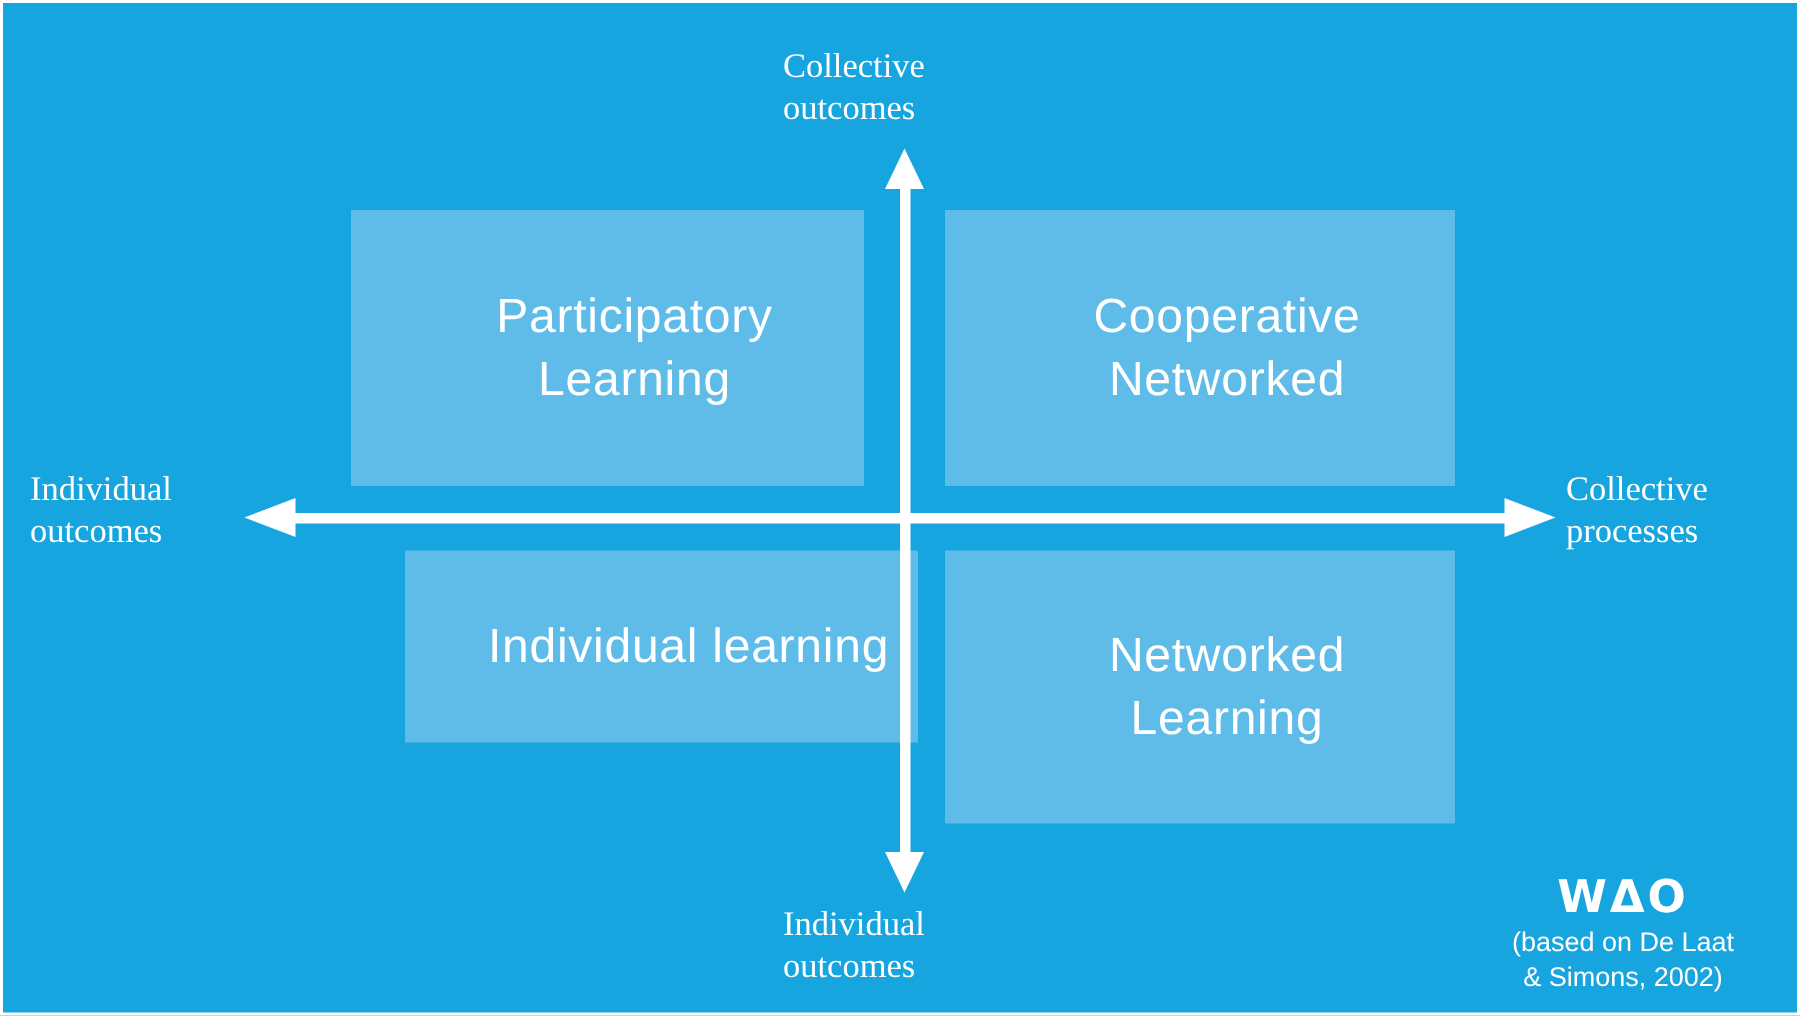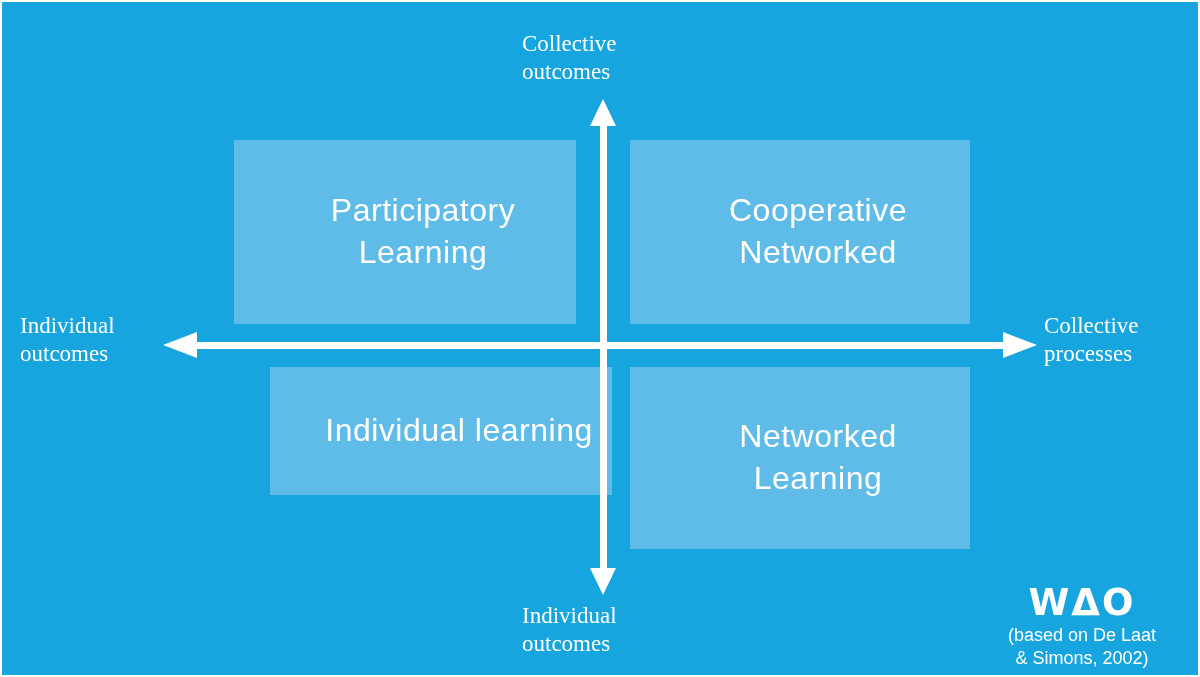--- a/index.html
+++ b/index.html
@@ -95,21 +95,21 @@
   
   .logo-block {
     position: absolute;
     left: 985px; top: 582px; width: 190px;
     text-align: center;
     color: var(--text);
   }
   .logo-text {
     font-family: "DejaVu Sans", sans-serif;
     font-weight: 800;
-    font-size: 37px;
+    font-size: 30px;
     line-height: 1.0;
     letter-spacing: 2px;
   }
   .logo-caption {
     margin-top: 3px;
     font-size: 18px;
     line-height: 1.25;
     font-weight: 400;
   }
 </style>

